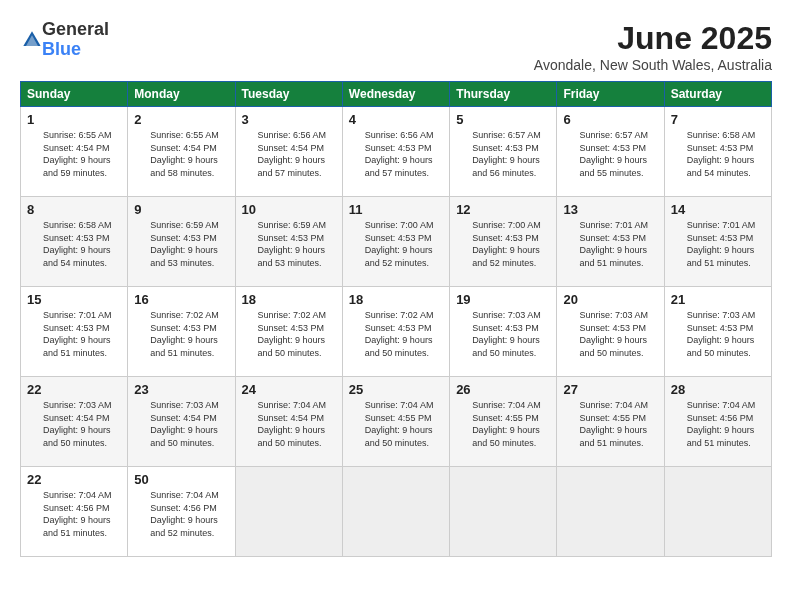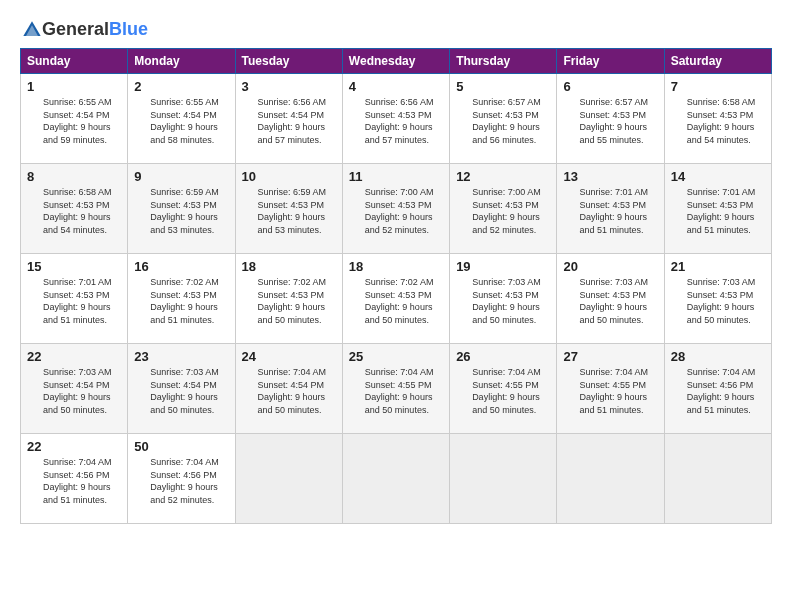--- a/index.html
+++ b/index.html
@@ -15,21 +15,21 @@
       align-items: flex-start;
       justify-content: space-between;
       margin-bottom: 4px;
     }
     .logo {
       display: flex;
       align-items: center;
     }
     .logo-text {
       display: flex;
-      flex-direction: row;
+      flex-direction: column;
       line-height: 1.1;
     }
     .logo-general {
       font-size: 18px;
       font-weight: bold;
       color: #333;
     }
     .logo-blue {
       font-size: 18px;
       font-weight: bold;
@@ -51,21 +51,21 @@
     .subtitle {
       font-size: 14px;
       color: #444;
     }
     .calendar {
       width: 100%;
       border-collapse: collapse;
       margin-top: 8px;
     }
     .calendar thead th {
-      background-color: #701a75;
+      background-color: #15803d;
       color: #fff;
       font-size: 12px;
       font-weight: bold;
       padding: 5px 6px;
       text-align: left;
       border: 1px solid #1a5fa8;
     }
     .calendar tbody td {
       width: calc(100% / 7);
       vertical-align: top;
@@ -104,20 +104,24 @@
   <div class="logo">
     <svg class="logo-icon" viewBox="0 0 30 30">
       <polygon points="15,2 28,24 2,24" fill="#1a5fa8"></polygon>
       <polygon points="15,8 24,24 6,24" fill="#fff" opacity="0.4"></polygon>
     </svg>
     <div class="logo-text">
       <span class="logo-general">General</span>
       <span class="logo-blue">Blue</span>
     </div>
   </div>
+  <div class="title-block">
+    <div class="main-title">June 2025</div>
+    <div class="subtitle">Avondale, New South Wales, Australia</div>
+  </div>
 </div>
 
 <table class="calendar">
   <thead>
     <tr id="header-row">
         <th>Sunday</th>
         <th>Monday</th>
         <th>Tuesday</th>
         <th>Wednesday</th>
         <th>Thursday</th>

